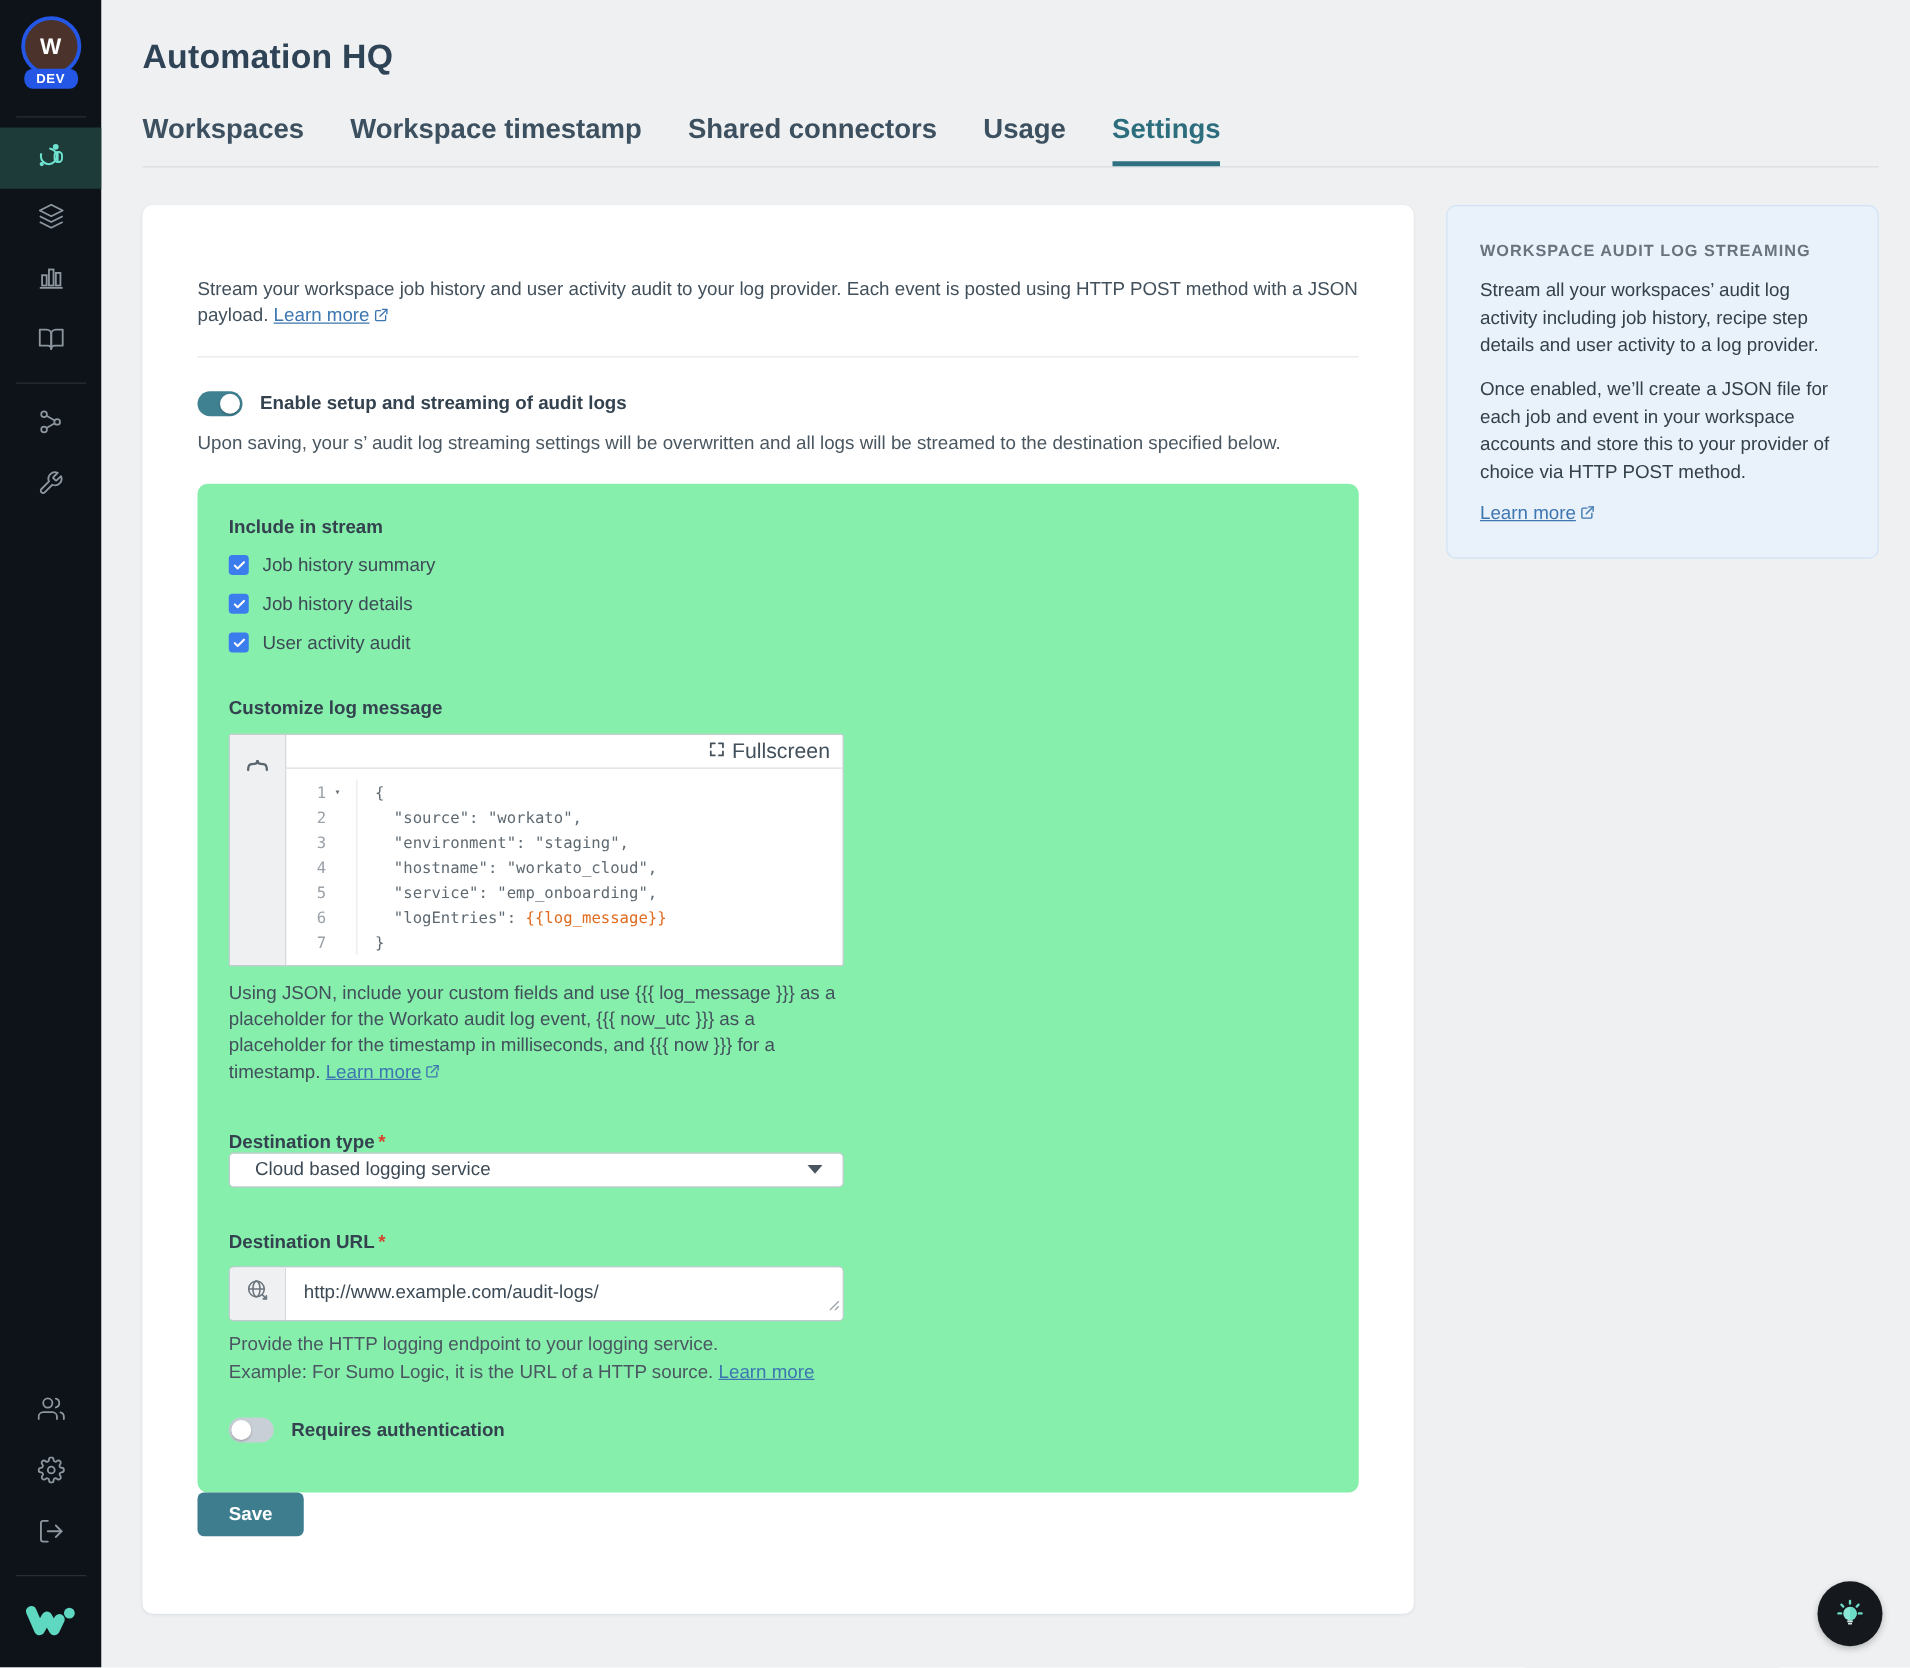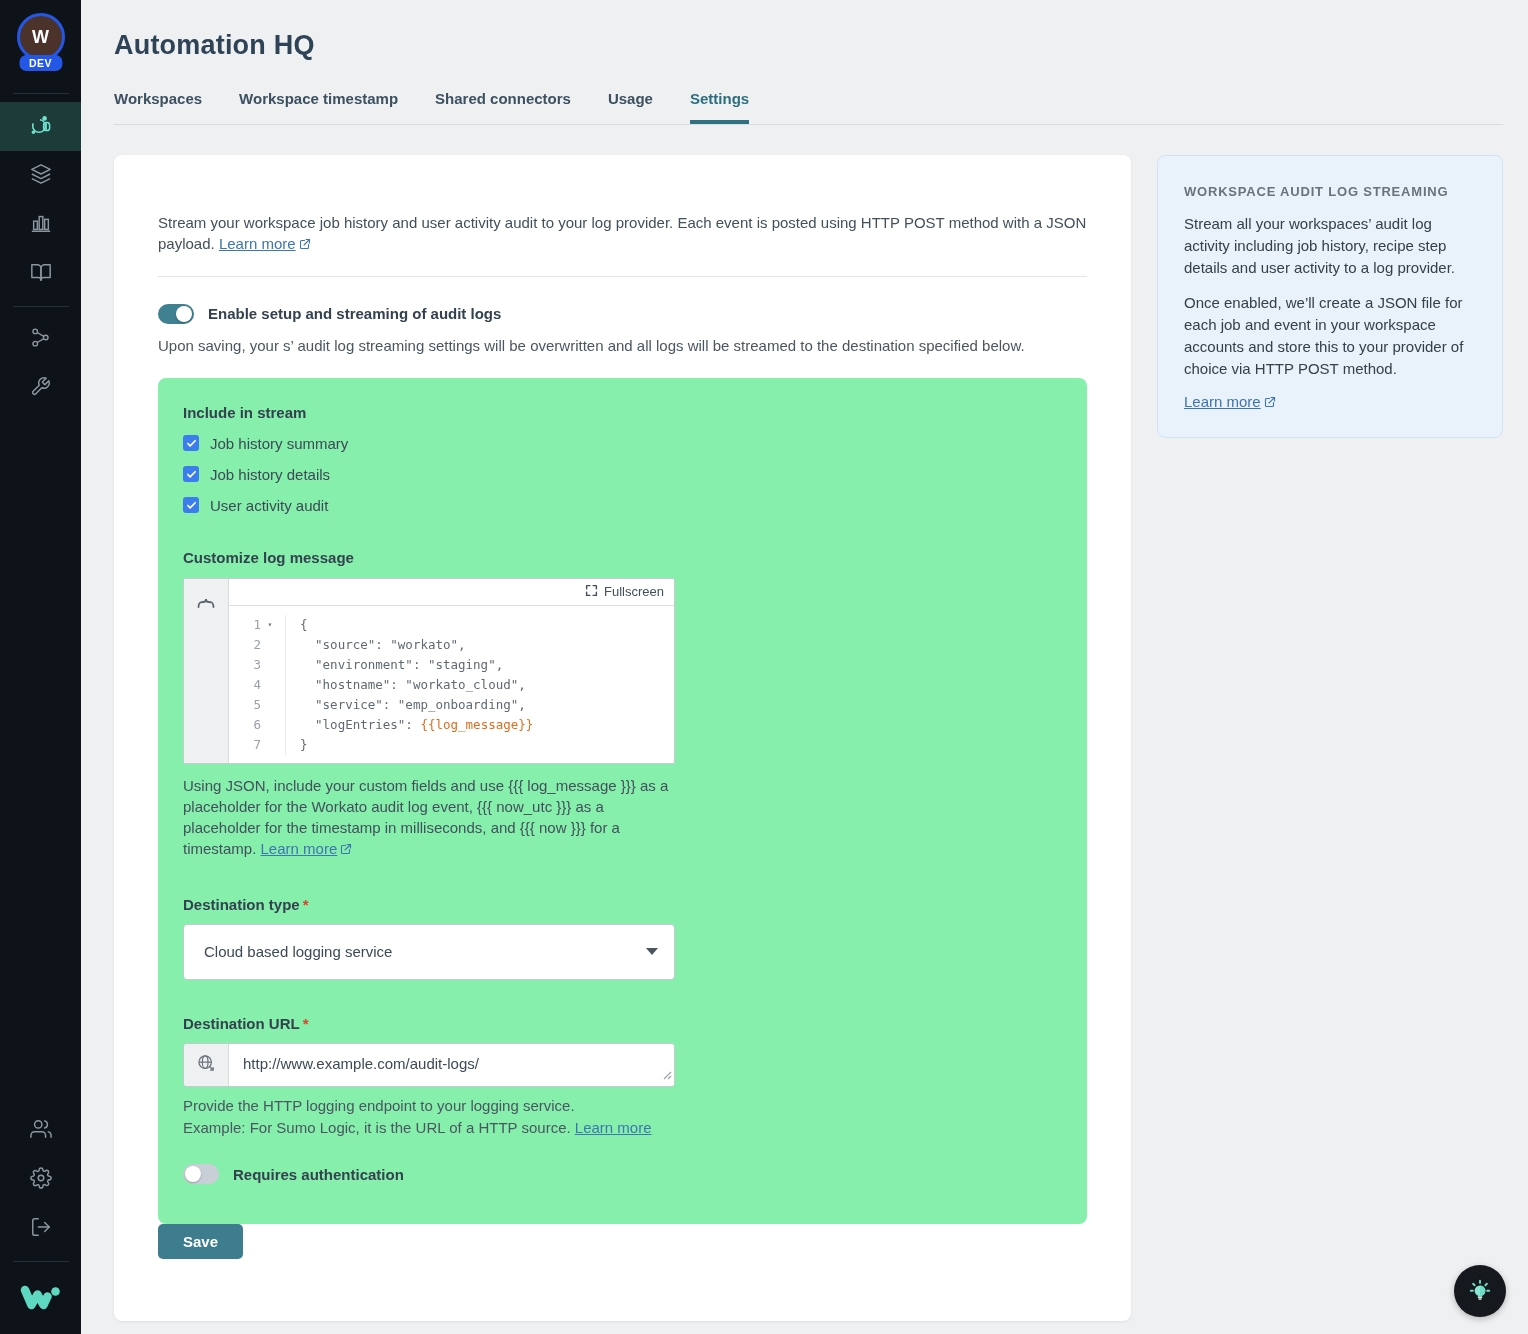--- a/index.html
+++ b/index.html
@@ -37,21 +37,21 @@
   .sb-item.active { background:#1d3b38; }
   .sb-item svg { stroke:#8d969e; }
   .sb-item.active svg { stroke:#6fe3cf; }
   .sb-spacer { flex:1; }
   .workato-logo-wrap { margin:14px 0 18px; }
   
   .content { position:absolute; left:81px; top:0; right:0; bottom:0; padding:30px 25px 0 33px; }
   .page-title { font-size:27px; font-weight:700; color:#2f4356; letter-spacing:.2px; }
   .tabs { display:flex; gap:37px; margin-top:29px; border-bottom:1px solid #d9dde1; }
   .tab {
-    font-size:15px; font-weight:700; color:#3c5060; padding-bottom:13px; cursor:pointer;
+    font-size:22px; font-weight:700; color:#3c5060; padding-bottom:13px; cursor:pointer;
     border-bottom:4px solid transparent;
   }
   .tab.active { color:#2c6e7d; border-bottom-color:#2f7181; }
   .columns { display:flex; align-items:flex-start; gap:26px; margin-top:30px; }
   
   .card {
     width:1017px; background:#fff; border-radius:8px;
     box-shadow:0 1px 3px rgba(20,30,40,.07); padding:46px 44px 62px;
   }
   .card-head { display:flex; align-items:center; gap:14px; }
@@ -90,34 +90,34 @@
   .mt-lg { margin-top:35px; }
   
   .editor { margin-top:12px; width:492px; display:flex; border:1px solid #c6ccd2; border-radius:2px; background:#fff; }
   .editor-rail {
     width:45px; background:#eef0f1; border-right:1px solid #d5dade;
     display:flex; justify-content:center; padding-top:16px; flex:0 0 auto;
   }
   .editor-main { flex:1; display:flex; flex-direction:column; min-width:0; }
   .editor-topbar {
     height:27px; border-bottom:1px solid #d9dee2; display:flex; align-items:center;
-    justify-content:flex-end; gap:6px; padding:0 10px; color:#42505b; font-size:13px; cursor:pointer;
+    justify-content:flex-end; gap:6px; padding:0 10px; color:#42505b; font-size:17px; cursor:pointer;
   }
   .editor-body { display:flex; font-family:"DejaVu Sans Mono", monospace; font-size:12.5px; padding:9px 0 8px; }
   .gutter { width:56px; flex:0 0 auto; }
   .code-col { flex:1; border-left:1px solid #e8ebed; padding-left:14px; }
   .c-line { height:20px; line-height:20px; display:flex; }
   .ln { width:32px; text-align:right; color:#9aa1a8; }
   .fold { width:18px; text-align:center; color:#6a737b; font-size:8px; line-height:20px; }
   .code-text { white-space:pre; color:#5f6a72; }
   .tok { color:#e06c1f; }
   .editor-help { margin-top:11px; width:492px; font-size:15px; line-height:1.42; color:#42505b; }
   
   .select {
-    margin-top:11px; width:492px; height:56px; background:#fff;
+    width:492px; height:28px; background:#fff;
     border:1px solid #c3cad1; border-radius:4px; display:flex; align-items:center;
     padding:0 16px 0 20px; font-size:15px; color:#3c4a55; cursor:pointer;
   }
   .select .caret { margin-left:auto; width:0; height:0; border-left:6px solid transparent; border-right:6px solid transparent; border-top:7px solid #4a5560; }
   .url-group { margin-top:11px; width:492px; height:44px; display:flex; border:1px solid #c3cad1; border-radius:4px; background:#fff; overflow:hidden; position:relative; }
   .url-addon { width:45px; background:#eef0f1; border-right:1px solid #d5dade; display:flex; align-items:center; justify-content:center; flex:0 0 auto; }
   .url-input {
     flex:1; border:none; resize:none; outline:none; font-family:"Liberation Sans", sans-serif;
     font-size:15px; color:#3c4a55; padding:11px 14px; background:#fff;
   }

